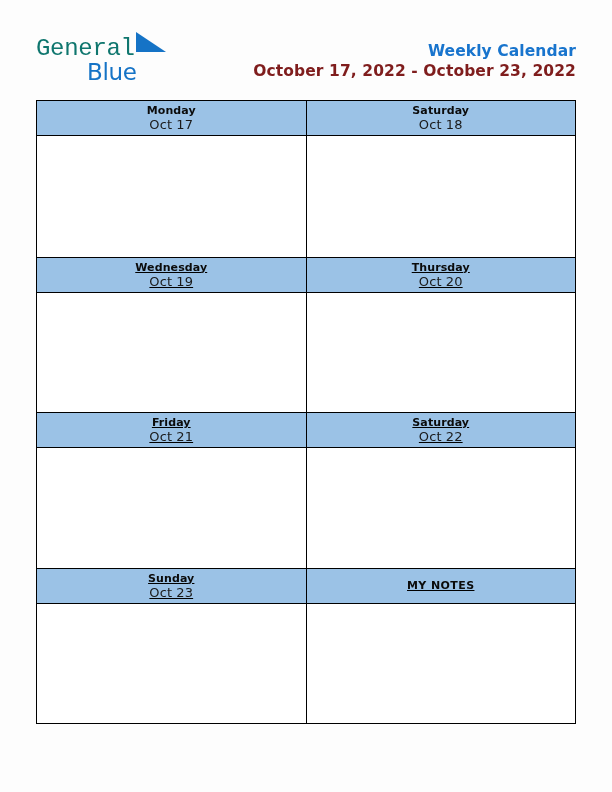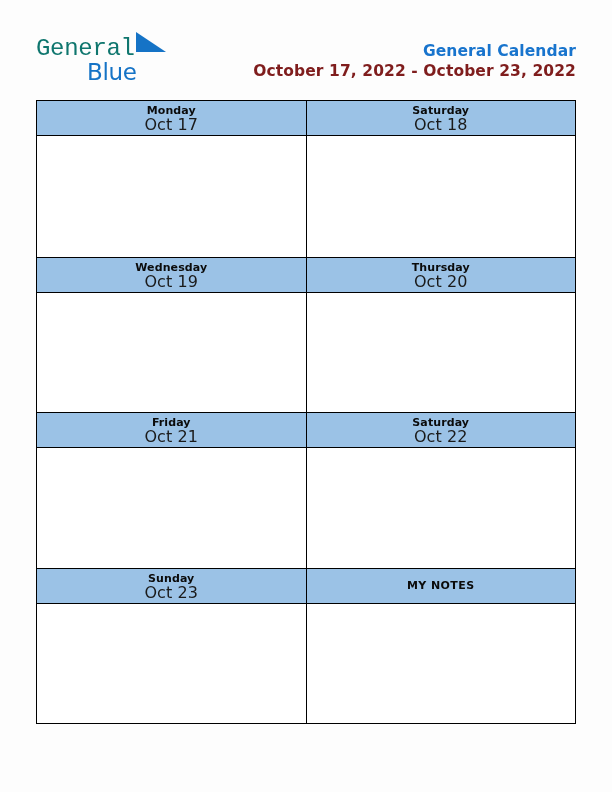--- a/index.html
+++ b/index.html
@@ -105,20 +105,21 @@
     flex-direction: column;
   }
   .cal-block {
     display: flex;
     flex-direction: column;
     flex: 1 1 0;
     min-height: 0;
   }
   .cal-block + .cal-block .hdr-row {
     border-top: 1.6px solid #000;
+    text-decoration: underline;
   }
 
   .hdr-row {
     display: flex;
     height: 34px;
     flex: 0 0 34px;
     background: #9bc2e6;
     border-bottom: 1.6px solid #000;
   }
   .hdr-cell {
@@ -136,21 +137,21 @@
   .day-name {
     font-family: "DejaVu Sans", sans-serif;
     font-size: 11px;
     font-weight: bold;
     color: #0b0b0b;
     line-height: 14px;
     letter-spacing: 0.1px;
   }
   .day-date {
     font-family: "DejaVu Sans", sans-serif;
-    font-size: 16px;
+    font-size: 13px;
     font-weight: normal;
     color: #1a1a1a;
     line-height: 14px;
     letter-spacing: 0.1px;
   }
   .notes-label {
     font-family: "DejaVu Sans", sans-serif;
     font-size: 11px;
     font-weight: bold;
     color: #0b0b0b;
@@ -182,21 +183,21 @@
       <span class="logo-general">General</span><span class="logo-triangle"><svg width="30" height="20" viewBox="0 0 30 20" xmlns="http://www.w3.org/2000/svg">
             <polygon points="0,0 0,20 30,20" fill="#1573c6"></polygon>
           </svg></span>
     </div>
     <div class="logo-row2">
       <span class="logo-blue">Blue</span>
     </div>
   </div>
 
   <div class="title-block">
-    <div class="cal-title">General Calendar</div>
+    <div class="cal-title">Weekly Calendar</div>
     <div class="cal-range">October 17, 2022 - October 23, 2022</div>
   </div>
 
 </div>
 
 <div class="calendar">
 
   <div class="cal-block">
     <div class="hdr-row">
       <div class="hdr-cell">

